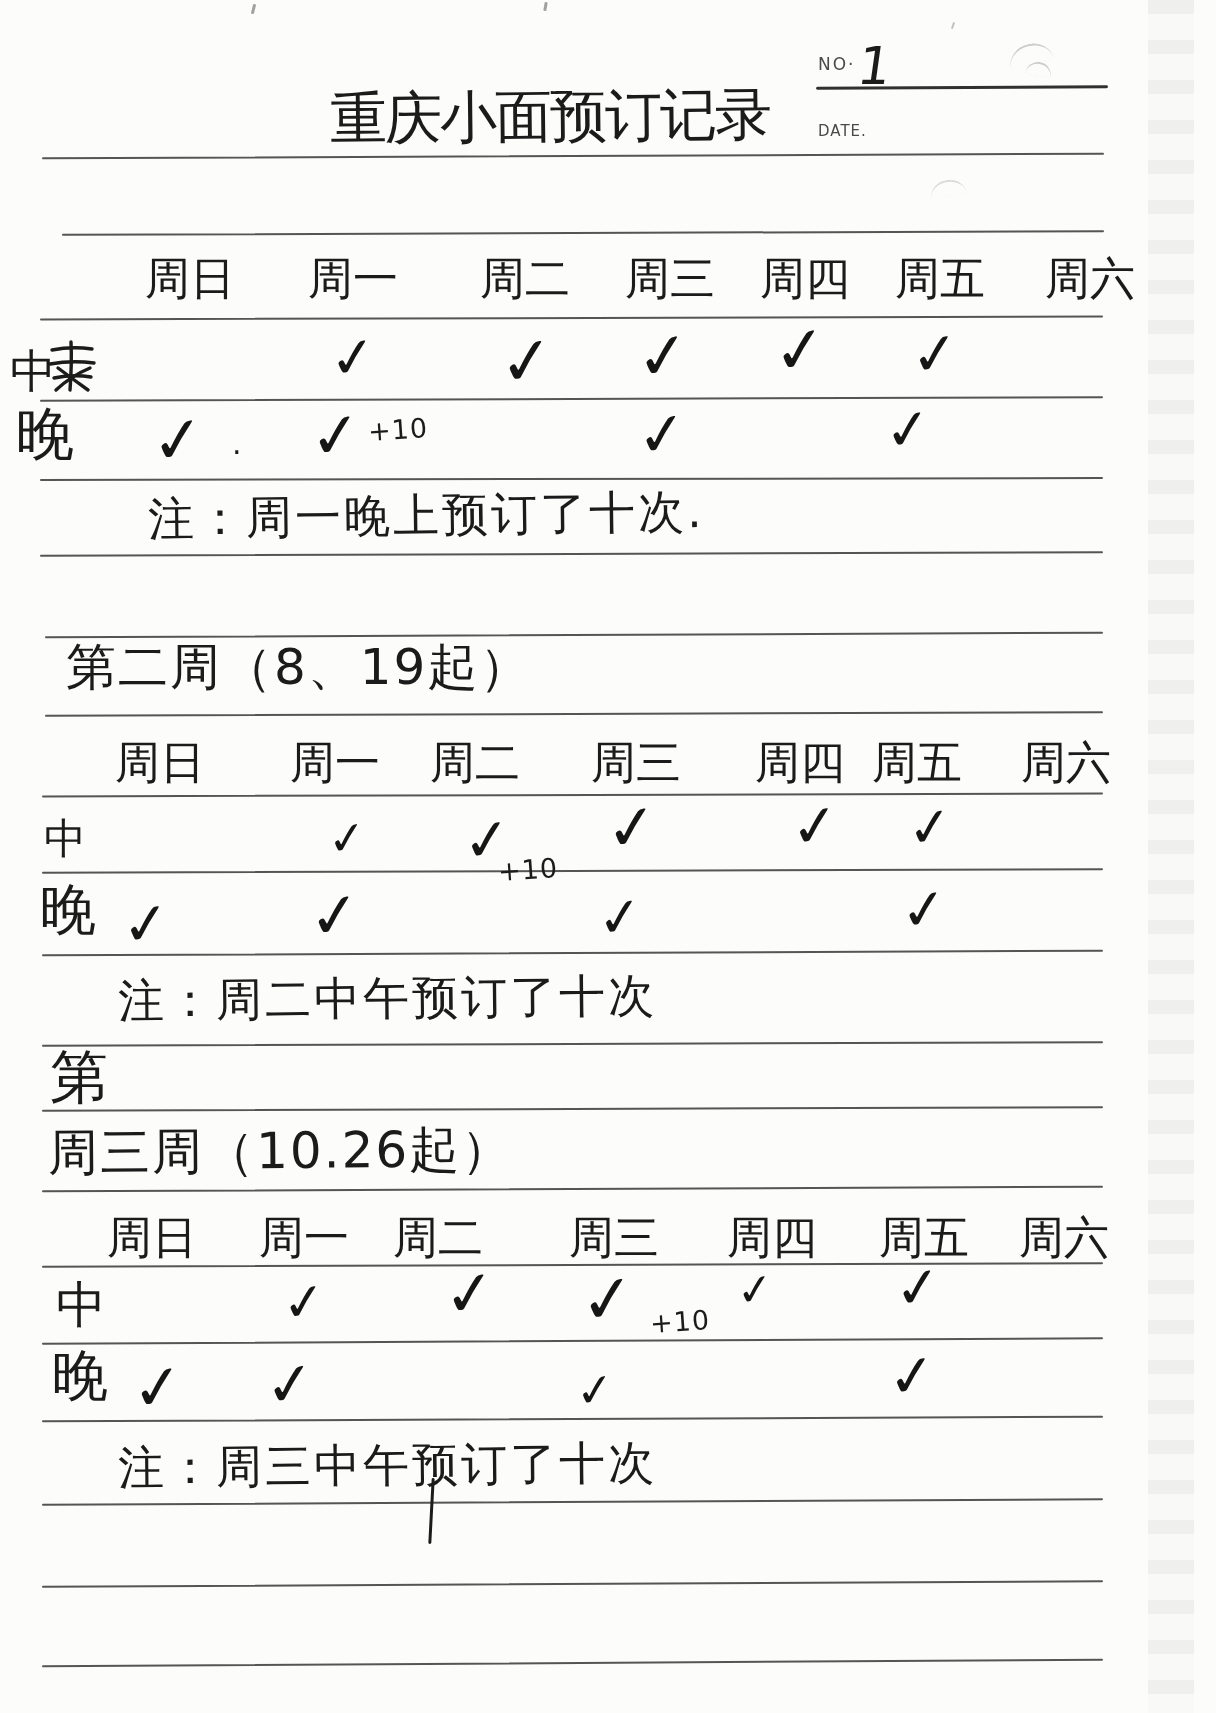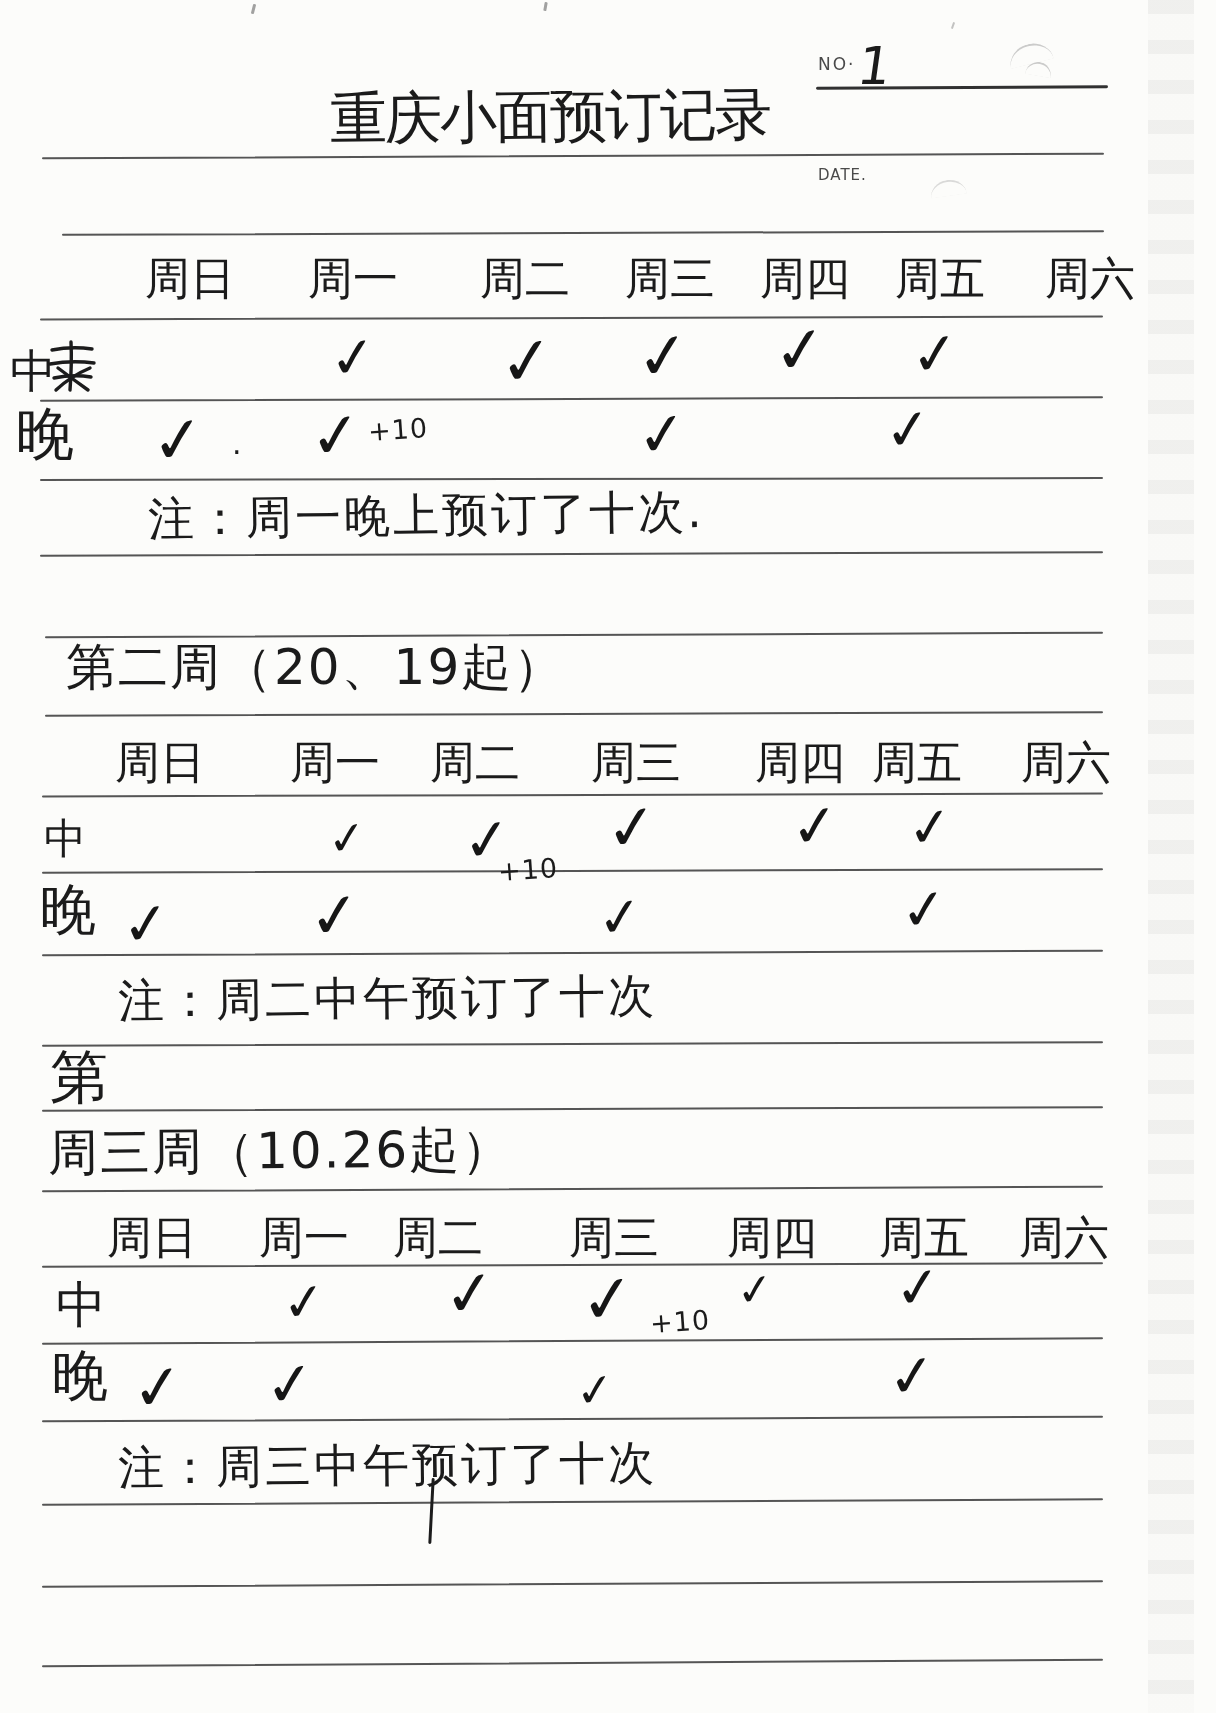--- a/index.html
+++ b/index.html
@@ -57,21 +57,21 @@
   <div class="rule" style="left:42px;top:1188px;width:1061px;transform:rotate(-0.25deg);"></div>
   <div class="rule" style="left:42px;top:1264px;width:1061px;transform:rotate(-0.2deg);"></div>
   <div class="rule" style="left:42px;top:1340px;width:1061px;transform:rotate(-0.3deg);"></div>
   <div class="rule" style="left:42px;top:1418px;width:1061px;transform:rotate(-0.25deg);"></div>
   <div class="rule" style="left:42px;top:1501px;width:1061px;transform:rotate(-0.3deg);"></div>
   <div class="rule" style="left:42px;top:1583px;width:1061px;transform:rotate(-0.3deg);"></div>
   <div class="rule" style="left:42px;top:1662px;width:1061px;transform:rotate(-0.35deg);"></div>
 
   <span class="print-label" style="left:818px;top:56px;font-size:17px;">NO·</span>
   <span class="hand" style="left:858px;top:40px;font-size:52px;transform:skewX(-8deg);">1</span>
-  <span class="print-label" style="left:818px;top:124px;font-size:15px;letter-spacing:1px;margin-top:44px;">DATE.</span>
+  <span class="print-label" style="left:818px;top:124px;font-size:15px;letter-spacing:1px;">DATE.</span>
 
   <span class="hand" style="left:330px;top:88px;font-size:57px;letter-spacing:-2px;transform:rotate(-0.6deg);">重庆小面预订记录</span>
 
 
   <span class="hand day" style="left:190px;top:256px;font-size:45px;">周日</span>
   <span class="hand day" style="left:353px;top:256px;font-size:45px;">周一</span>
   <span class="hand day" style="left:525px;top:256px;font-size:45px;">周二</span>
   <span class="hand day" style="left:670px;top:256px;font-size:45px;">周三</span>
   <span class="hand day" style="left:805px;top:256px;font-size:45px;">周四</span>
   <span class="hand day" style="left:940px;top:256px;font-size:45px;">周五</span>
@@ -100,21 +100,21 @@
   <span class="hand" style="left:16px;top:405px;font-size:58px;">晚</span>
   <span class="check" style="left:178px;top:440px;font-size:64px;">✓</span>
   <span class="dot" style="left:232px;top:438px;">·</span>
   <span class="check" style="left:336px;top:436px;font-size:62px;">✓</span>
   <span class="plus10" style="left:368px;top:416px;">+10</span>
   <span class="check" style="left:662px;top:434px;font-size:60px;">✓</span>
   <span class="check" style="left:908px;top:430px;font-size:56px;">✓</span>
 
   <span class="hand" style="left:148px;top:492px;font-size:46px;letter-spacing:3px;transform:rotate(-0.8deg);">注：周一晚上预订了十次.</span>
 
-  <span class="hand" style="left:66px;top:642px;font-size:50px;letter-spacing:2px;">第二周（20、19起）</span>
+  <span class="hand" style="left:66px;top:642px;font-size:50px;letter-spacing:2px;">第二周（8、19起）</span>
 
   <span class="hand day" style="left:160px;top:740px;font-size:45px;">周日</span>
   <span class="hand day" style="left:335px;top:740px;font-size:45px;">周一</span>
   <span class="hand day" style="left:475px;top:740px;font-size:45px;">周二</span>
   <span class="hand day" style="left:636px;top:740px;font-size:45px;">周三</span>
   <span class="hand day" style="left:800px;top:740px;font-size:45px;">周四</span>
   <span class="hand day" style="left:917px;top:740px;font-size:45px;">周五</span>
   <span class="hand day" style="left:1066px;top:740px;font-size:45px;">周六</span>
 
   <span class="hand" style="left:44px;top:818px;font-size:42px;">中</span>

